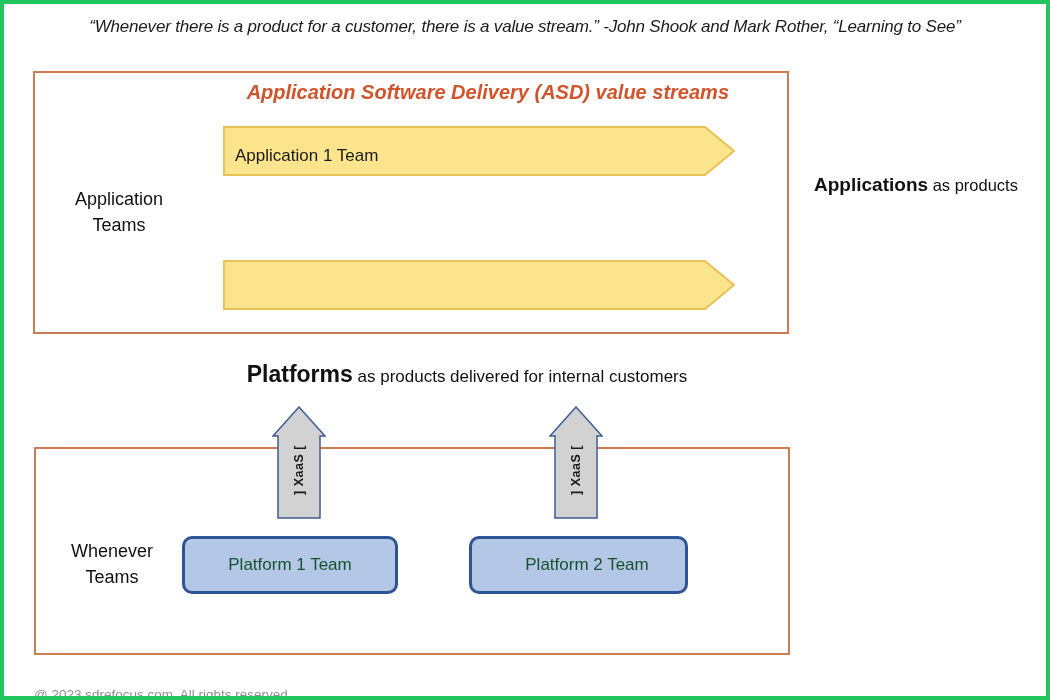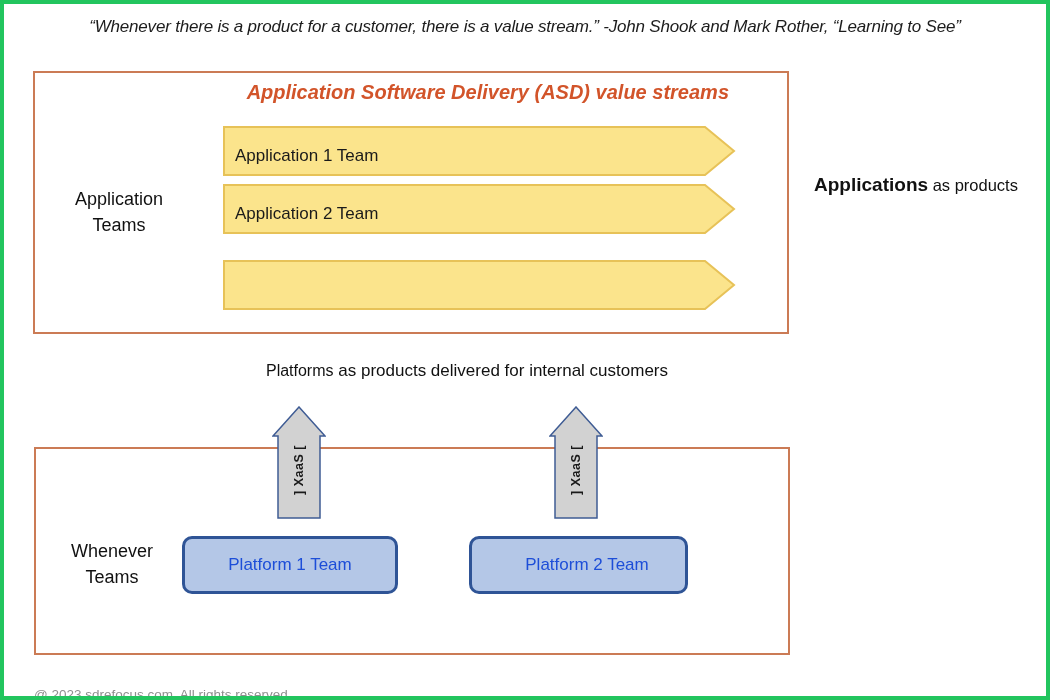--- a/index.html
+++ b/index.html
@@ -92,21 +92,21 @@
   .apps-note .lead { font-weight: bold; font-size: 19px; }
 
   
   .platforms-heading {
     position: absolute;
     left: 100px; top: 357px; width: 726px;
     text-align: center;
     font-size: 17px;
     color: #111111;
   }
-  .platforms-heading .lead { font-weight: normal; font-size: 16px; text-align: center; }
+  .platforms-heading .lead { font-weight: bold; font-size: 23px; text-align: center; }
 
   
   .xaas-arrow {
     position: absolute;
     top: 402px;
     width: 54px; height: 113px;
   }
   .xaas-arrow svg { position: absolute; inset: 0; }
   .xaas-arrow .vlabel {
     position: absolute; inset: 0;
@@ -128,21 +128,21 @@
   
   .platform-box {
     position: absolute;
     top: 532px;
     height: 58px;
     background: #b4c7e7;
     border: 3px solid #2f5496;
     border-radius: 10px;
     display: flex; align-items: center; justify-content: center;
     font-size: 17px;
-    color: #1d4ed8;
+    color: #14532d;
   }
   .platform-box-1 { left: 178px; width: 216px; }
   .platform-box-2 { left: 465px; width: 219px; padding-left: 17px; }
 
   
   .footer {
     position: absolute;
     left: 30px; top: 683px;
     font-size: 13.5px;
     color: #8f8f8f;
@@ -160,26 +160,20 @@
 
   <div class="side-label app-teams-label">Application
 Teams</div>
 
   <div class="ystream ystream-1">
     <svg viewBox="0 0 513 50" width="513" height="50">
       <polygon points="1,1 482,1 511,25 482,49 1,49" fill="#fbe48c" stroke="#e7c258" stroke-width="2"></polygon>
     </svg>
     <span class="ylabel">Application 1 Team</span>
   </div>
-  <div class="ystream ystream-2">
-    <svg viewBox="0 0 513 50" width="513" height="50">
-      <polygon points="1,1 482,1 511,25 482,49 1,49" fill="#fbe48c" stroke="#e7c258" stroke-width="2"></polygon>
-    </svg>
-    <span class="ylabel">Application 2 Team</span>
-  </div>
   <div class="ystream ystream-3">
     <svg viewBox="0 0 513 50" width="513" height="50">
       <polygon points="1,1 482,1 511,25 482,49 1,49" fill="#fbe48c" stroke="#e7c258" stroke-width="2"></polygon>
     </svg>
   </div>
 
   <div class="apps-note">
     <div><span class="lead">Applications</span><span> as products</span></div>
   </div>
 

